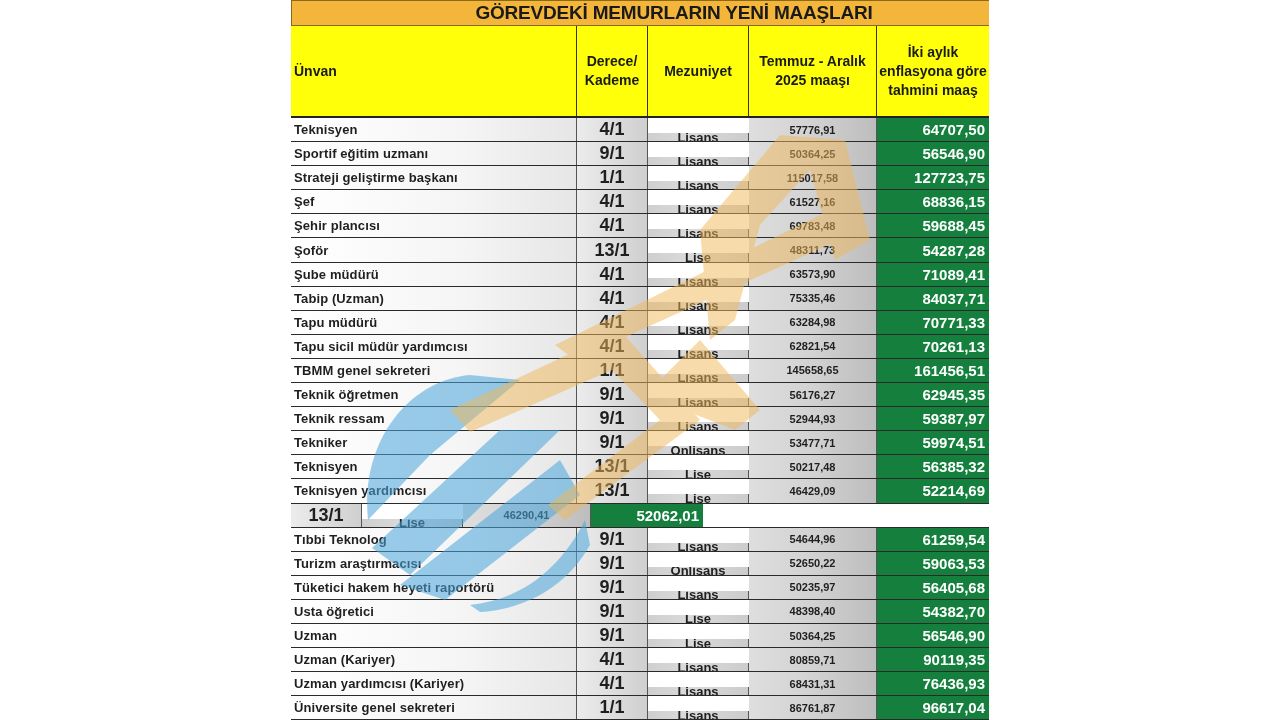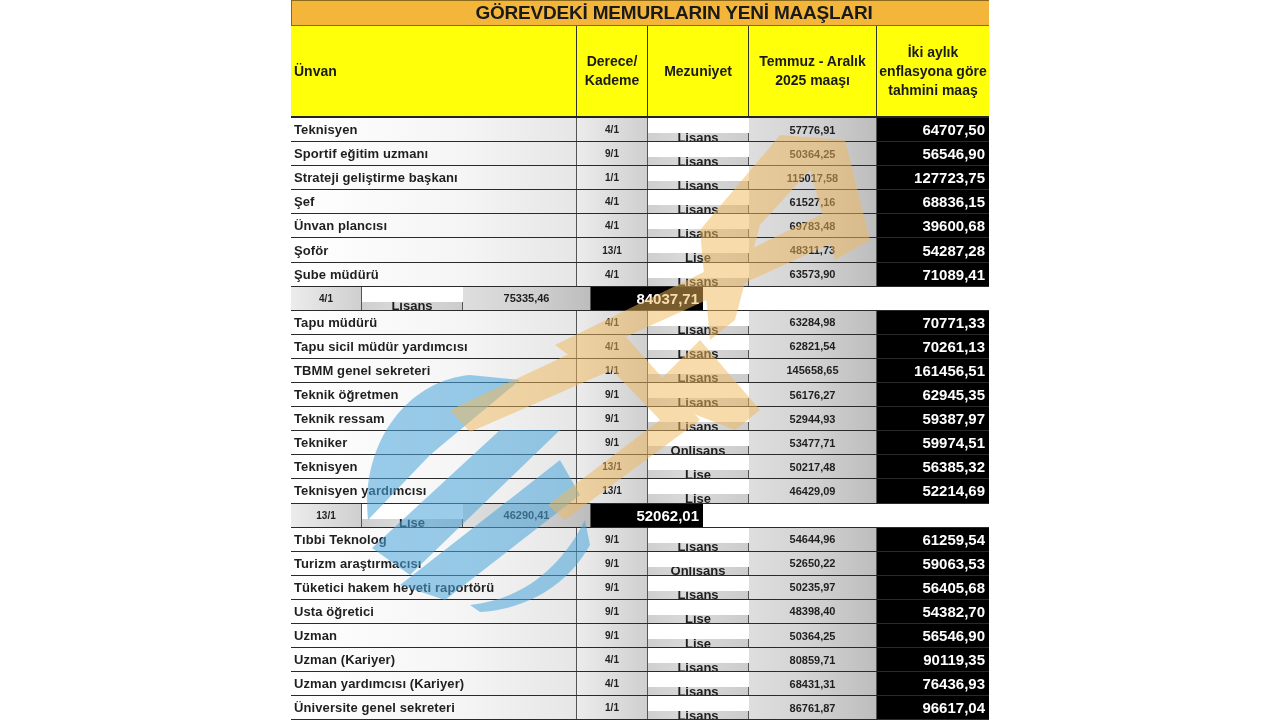--- a/index.html
+++ b/index.html
@@ -87,34 +87,34 @@
       overflow: hidden;
     }
     .cell.name {
       background: linear-gradient(to right, #ffffff 0%, #f5f5f5 60%, #e6e6e6 100%);
       padding-left: 3px;
       letter-spacing: 0.1px;
     }
     .cell.grade {
       background: linear-gradient(to right, #ececec, #cfcfcf);
       justify-content: center;
-      font-size: 10px;
+      font-size: 18px;
     }
     .cell.edu {
       background: linear-gradient(to right, #cfcfcf, #dadada 40%, #cccccc);
       justify-content: center;
       margin-top: 15px;
     }
     .cell.sal {
       background: linear-gradient(to right, #dedede, #d2d2d2 50%, #bdbdbd);
       justify-content: center;
       font-size: 11px;
     }
     .cell.est {
-      background: #000000;
+      background: #15803d;
       color: #ffffff;
       justify-content: flex-end;
       padding-right: 4px;
       font-size: 15px;
       border-right: none;
     }
 
     
     .watermark {
       position: absolute;
@@ -161,41 +161,42 @@
     <div class="cell est c4">127723,75</div>
   </div>
       <div class="row">
     <div class="cell name c0">Şef</div>
     <div class="cell grade c1">4/1</div>
     <div class="cell edu c2">Lisans</div>
     <div class="cell sal c3">61527,16</div>
     <div class="cell est c4">68836,15</div>
   </div>
       <div class="row">
-    <div class="cell name c0">Ünvan plancısı</div>
+    <div class="cell name c0">Şehir plancısı</div>
     <div class="cell grade c1">4/1</div>
     <div class="cell edu c2">Lisans</div>
     <div class="cell sal c3">69783,48</div>
-    <div class="cell est c4">39600,68</div>
+    <div class="cell est c4">59688,45</div>
   </div>
       <div class="row">
     <div class="cell name c0">Şoför</div>
     <div class="cell grade c1">13/1</div>
     <div class="cell edu c2">Lise</div>
     <div class="cell sal c3">48311,73</div>
     <div class="cell est c4">54287,28</div>
   </div>
       <div class="row">
     <div class="cell name c0">Şube müdürü</div>
     <div class="cell grade c1">4/1</div>
     <div class="cell edu c2">Lisans</div>
     <div class="cell sal c3">63573,90</div>
     <div class="cell est c4">71089,41</div>
   </div>
       <div class="row">
+    <div class="cell name c0">Tabip (Uzman)</div>
     <div class="cell grade c1">4/1</div>
     <div class="cell edu c2">Lisans</div>
     <div class="cell sal c3">75335,46</div>
     <div class="cell est c4">84037,71</div>
   </div>
       <div class="row">
     <div class="cell name c0">Tapu müdürü</div>
     <div class="cell grade c1">4/1</div>
     <div class="cell edu c2">Lisans</div>
     <div class="cell sal c3">63284,98</div>

